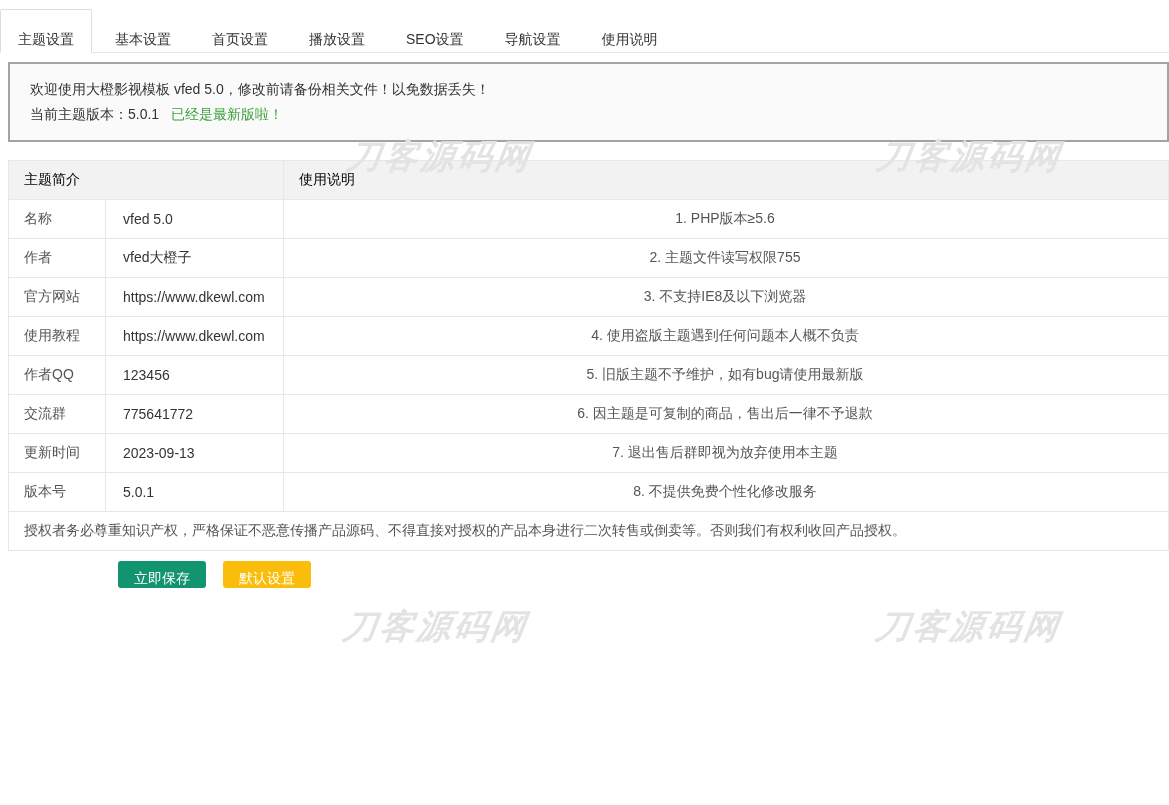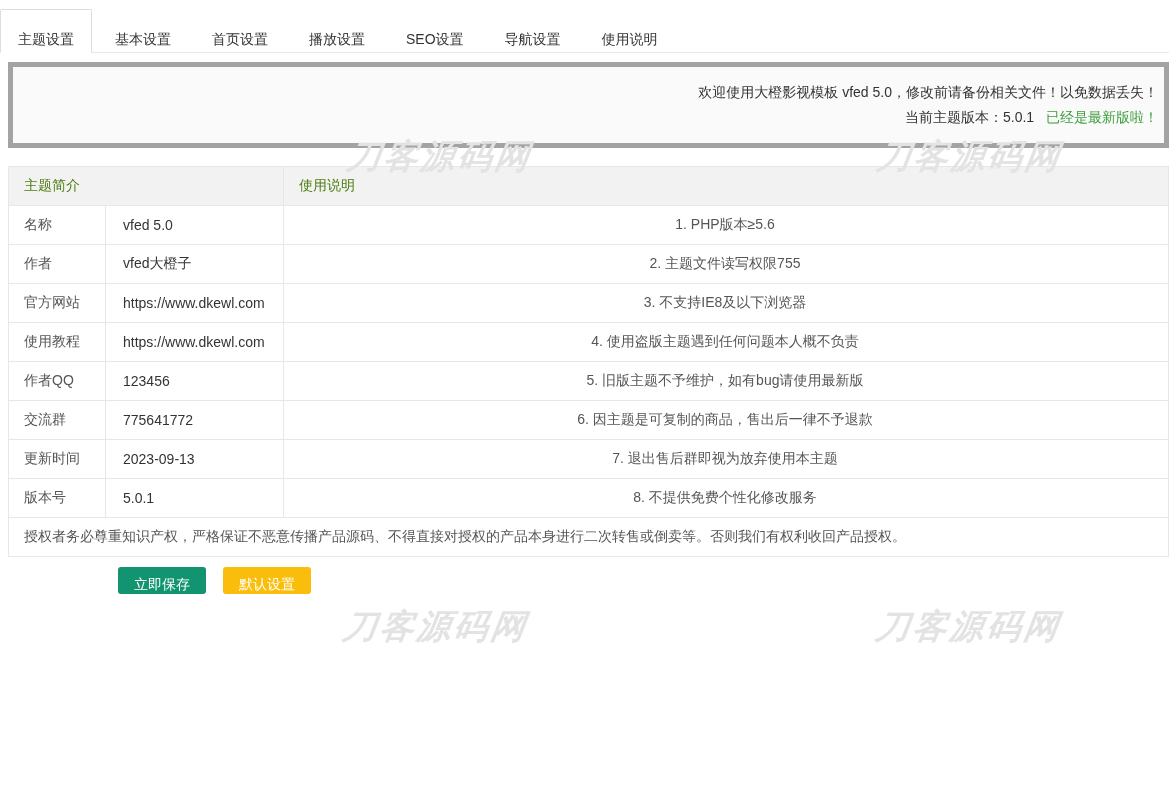--- a/index.html
+++ b/index.html
@@ -37,26 +37,25 @@
   .tab.active {
     background: #fff;
     border-color: #ddd;
     border-bottom-color: #fff;
   }
 
   
   .notice {
     margin: 9px 0 0 8px;
     background: #fafafa;
-    border: 5px solid #a3a3a3;
-    padding: 13px 6px;
+    border: 2px solid #a3a3a3;
+    padding: 13px 20px;
     font-size: 14px;
     line-height: 25px;
     color: #333;
-    text-align: right;
   }
   .notice .version-ok { margin-left: 8px; }
 
   
   .info-table-wrap { margin: 18px 0 0 8px; }
   table.info {
     width: 1161px;
     border-collapse: collapse;
     table-layout: fixed;
     font-size: 14px;
@@ -68,21 +67,21 @@
     height: 39px;
     padding: 0 15px;
     text-align: left;
     font-weight: normal;
     vertical-align: middle;
     overflow: hidden;
     white-space: nowrap;
   }
   table.info thead th {
     background: #f2f2f2;
-    color: #4d7c0f;
+    color: #000000;
   }
   table.info td.label-cell { color: #555; }
   table.info td.value-cell { color: #333; padding-left: 17px; }
   table.info td.usage-cell { color: #555; padding-left: 13px; text-align: center; }
   table.info td.footer-cell { color: #555; white-space: normal; }
 
   
   .actions {
     margin: 10px 0 0 118px;
     display: flex;

